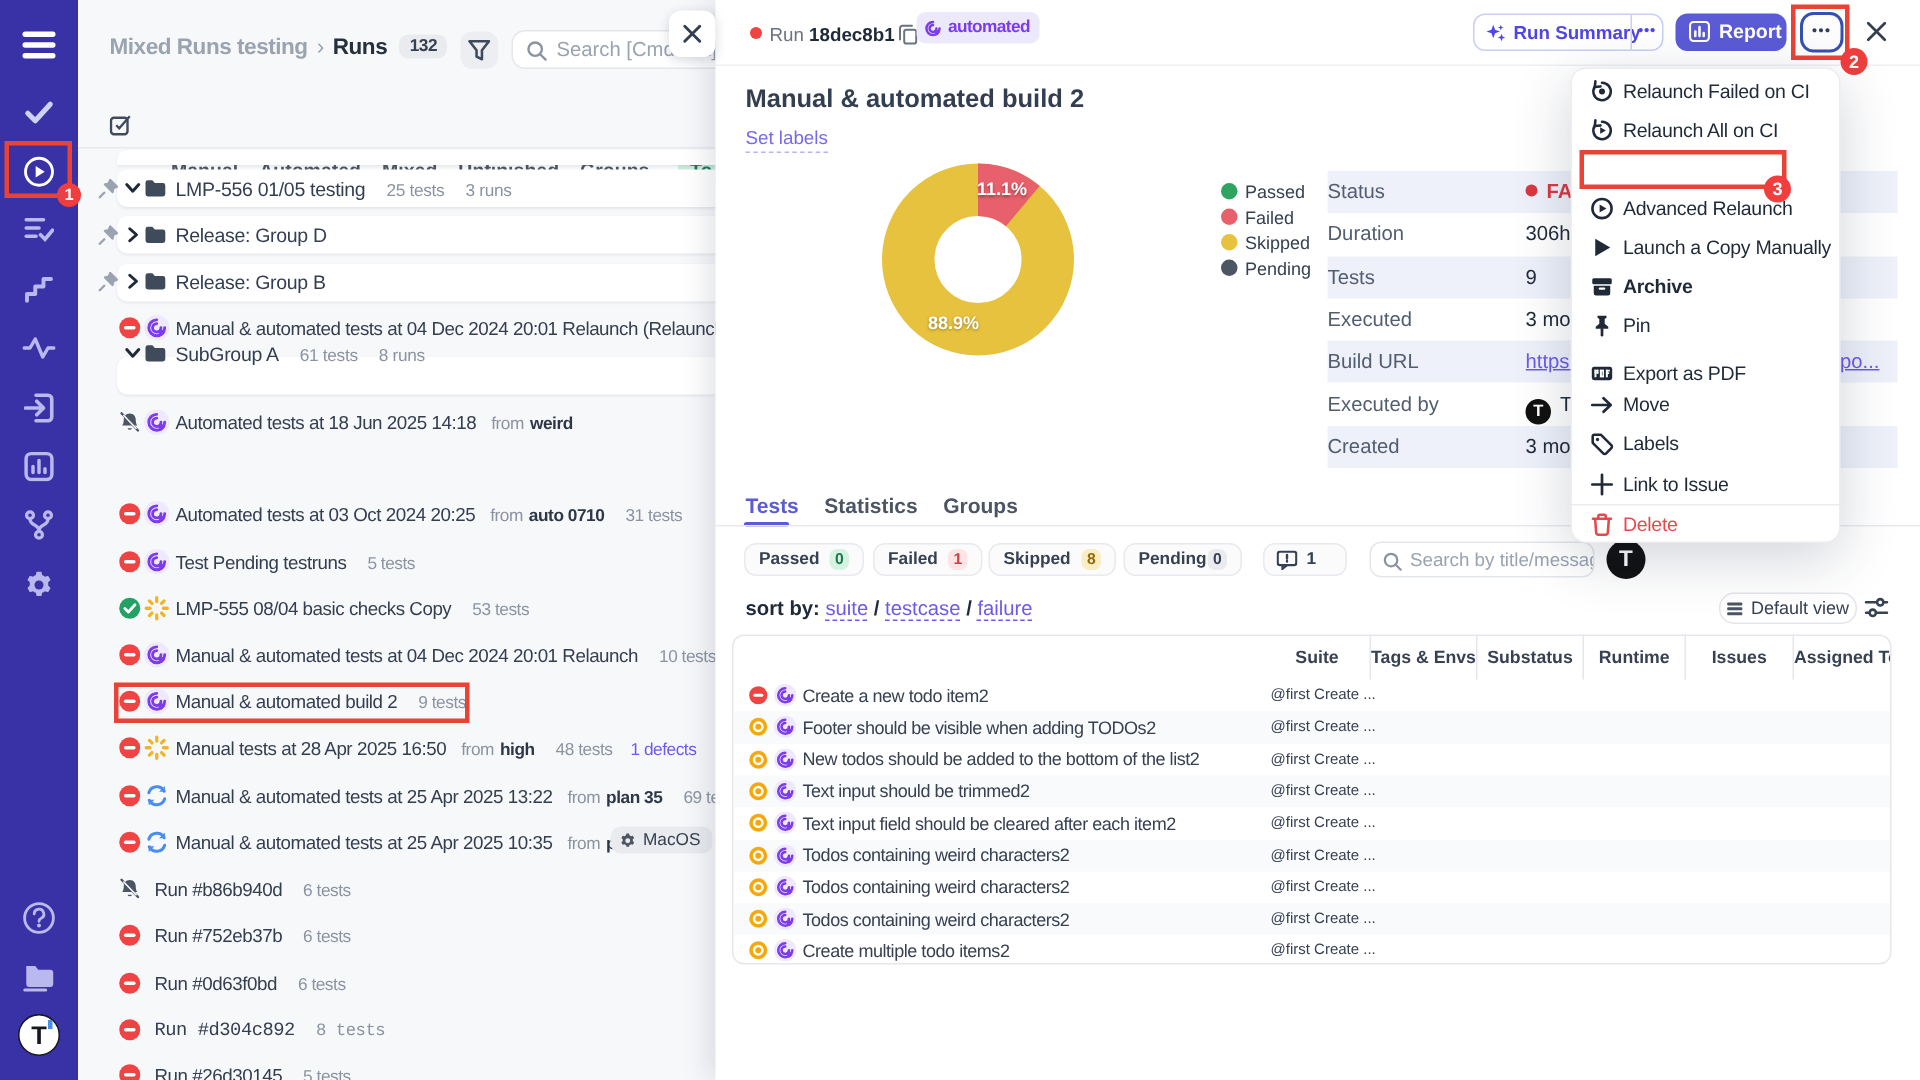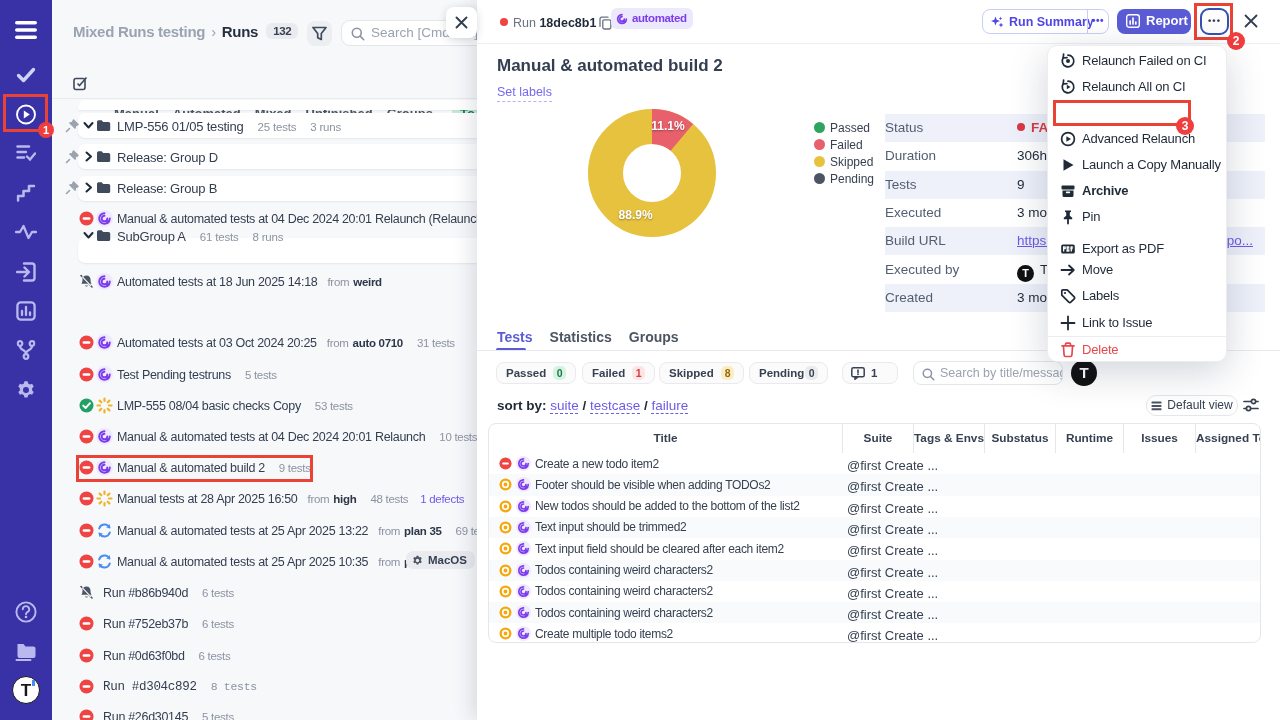--- a/index.html
+++ b/index.html
@@ -27,21 +27,21 @@
 .lrow { position:absolute; left:0; width:425px; height:26px; }
 .lt { position:absolute; left:65px; top:50%; transform:translateY(-50%); white-space:nowrap; font-size:12.5px; letter-spacing:-0.3px; color:#333e50; }
 .m1 { font-size:11.5px; color:#8b93a2; margin-left:14px; }
 .m2 { font-size:11.5px; color:#8b93a2; margin-left:10px; }
 .m3 { font-size:11.5px; color:#2d3748; font-weight:bold; margin-left:4px; }
 .ipin { position:absolute; left:13px; top:6px; }
 .ichev { position:absolute; left:30px; top:6px; }
 .ifold { position:absolute; left:44px; top:6px; }
 .i1 { position:absolute; left:27px; top:5px; }
 .i2 { position:absolute; left:44px; top:4px; }
-.macchip { position:absolute; background:#e9ebef; border-radius:7px; font-size:11.5px; color:#374151; font-weight:bold; padding:3px 8px 3px 22px; }
+.macchip { position:absolute; background:#e9ebef; border-radius:7px; font-size:11.5px; color:#374151; font-weight:normal; padding:3px 8px 3px 22px; }
 
 #drawer { position:absolute; left:477px; top:0; width:803px; height:720px; background:#fff; box-shadow:-6px 0 18px rgba(30,40,70,.13); z-index:10; }
 #closebtn { position:absolute; left:446px; top:7px; width:31px; height:31px; background:#fff; border-radius:8px; box-shadow:0 2px 8px rgba(30,40,70,.18); z-index:11; }
 .hd-divider { position:absolute; left:0; top:43px; width:803px; height:1px; background:#edeff2; }
 .runline { position:absolute; top:16px; left:23px; font-size:12.5px; color:#6b7280; white-space:nowrap;}
 .runline b { color:#1f2937; }
 .chip-auto { position:absolute; left:134px; top:8px; height:21px; background:#ede9fc; border-radius:6px; color:#7c3bed; font-weight:bold; font-size:11.5px; letter-spacing:-0.4px; line-height:21px; padding:0 6px 0 21px; }
 .btn { position:absolute; border-radius:8px; font-size:13px; font-weight:bold; }
 #btn-runsummary { left:505px; top:9px; width:127px; height:25px; font-size:12.5px; border:1px solid #c9cef5; background:#fff; color:#4f46e5; }
 #btn-report { left:640px; top:9px; width:74px; height:25px; background:#5b5bd6; color:#fff; }
@@ -75,21 +75,21 @@
 .srch2 { position:absolute; left:436px; top:361px; width:150px; height:24px; border:1px solid #e3e6ea; border-radius:8px; background:#fff; color:#9aa3b0; font-size:12.5px; line-height:22px; padding-left:26px; overflow:hidden; white-space:nowrap;}
 .avatarT { position:absolute; background:#111; color:#fff; border-radius:50%; text-align:center; font-weight:bold; }
 .dfbtn { position:absolute; left:669px; top:395px; width:92px; height:21px; white-space:nowrap; border:1px solid #e3e6ea; border-radius:10px; background:#fff; font-size:12px; color:#374151; line-height:19px; text-align:center; font-weight:normal;}
 
 #ttable { position:absolute; left:11px; top:423px; width:773px; height:220px; border:1px solid #e5e7eb; border-radius:8px; overflow:hidden; }
 .th { position:absolute; top:0; height:29px; white-space:nowrap; overflow:hidden; font-size:11.8px; color:#374151; font-weight:bold; line-height:29px; text-align:center; border-right:1px solid #e5e7eb; }
 .tr { position:absolute; left:0; width:773px; height:21.3px; font-size:12px; letter-spacing:-0.3px; color:#374151; }
 .tr .x1 { position:absolute; left:10px; top:4px; }
 .tr .x2 { position:absolute; left:27px; top:3px; }
 .tr .ti { position:absolute; left:46px; top:3.5px; white-space:nowrap; }
-.tr .su { position:absolute; left:358px; top:5px; font-size:13px; letter-spacing:0; color:#374151; white-space:nowrap; }
+.tr .su { position:absolute; left:358px; top:5px; font-size:10px; letter-spacing:0; color:#374151; white-space:nowrap; }
 .tr.alt { background:#f8fafc; }
 
 #menu { position:absolute; left:1047px; top:45px; width:180px; height:317px; background:#fff; border:1px solid #ededf0; border-radius:10px; box-shadow:0 10px 38px rgba(30,40,70,.2); z-index:30; }
 .mi { position:absolute; left:0; width:180px; height:26px; letter-spacing:-0.2px; font-size:13px; color:#1f2937; line-height:26px; }
 .mi .mt { position:absolute; left:34px; top:0; white-space:nowrap;}
 .mi svg { position:absolute; left:12px; top:5px; }
 .msep { position:absolute; left:0; top:290px; width:180px; height:1px; background:#ececf0; }
 .redboxmenu { position:absolute; left:5px; top:54px; width:138px; height:26px; border:3px solid #ea4335; z-index:31;}
 </style>
 </head>
@@ -490,21 +490,20 @@
         </svg>Default view</div>
     <svg style="position:absolute;left:766px;top:397px;" width="16" height="16" viewBox="0 0 16 16">
         <g stroke="#374151" stroke-width="1.7" stroke-linecap="round">
           <path d="M1 4.5 H15"></path>
           <path d="M1 11.5 H15"></path>
         </g>
         <circle cx="10.5" cy="4.5" r="2.1" fill="#fff" stroke="#374151" stroke-width="1.7"></circle>
         <circle cx="5.5" cy="11.5" r="2.1" fill="#fff" stroke="#374151" stroke-width="1.7"></circle>
       </svg>
     <div id="ttable">
-      <div class="th" style="left:0;width:354px;">Title</div>
       <div class="th" style="left:354px;width:71px;">Suite</div>
       <div class="th" style="left:425px;width:71px;">Tags &amp; Envs</div>
       <div class="th" style="left:496px;width:71px;">Substatus</div>
       <div class="th" style="left:567px;width:68px;">Runtime</div>
       <div class="th" style="left:635px;width:72px;">Issues</div>
       <div class="th" style="left:707px;width:66px;border-right:none;">Assigned To</div>
       <div class="tr" style="top:29px;">
           <svg class="x1" width="13" height="13" viewBox="0 0 15 15">
             <circle cx="7.5" cy="7.5" r="7" fill="#ef4444"></circle>
             <rect x="3.6" y="6.3" width="7.8" height="2.4" rx="1.2" fill="#fff"></rect>

